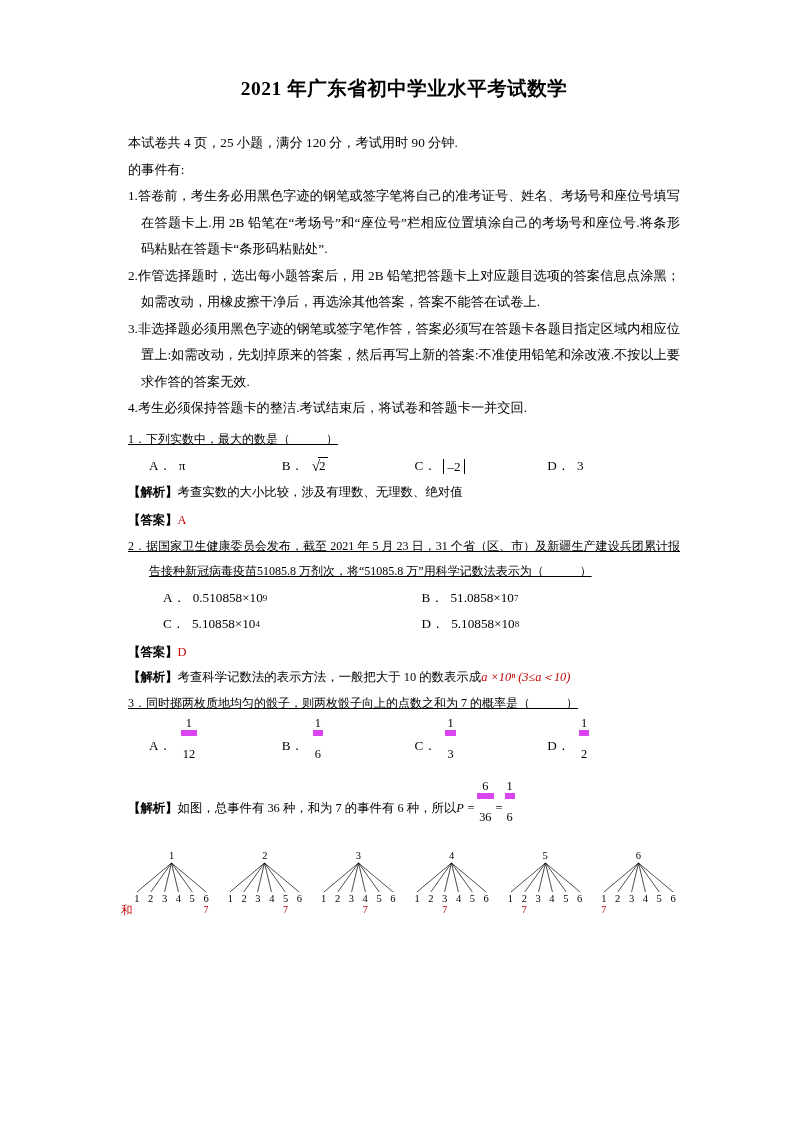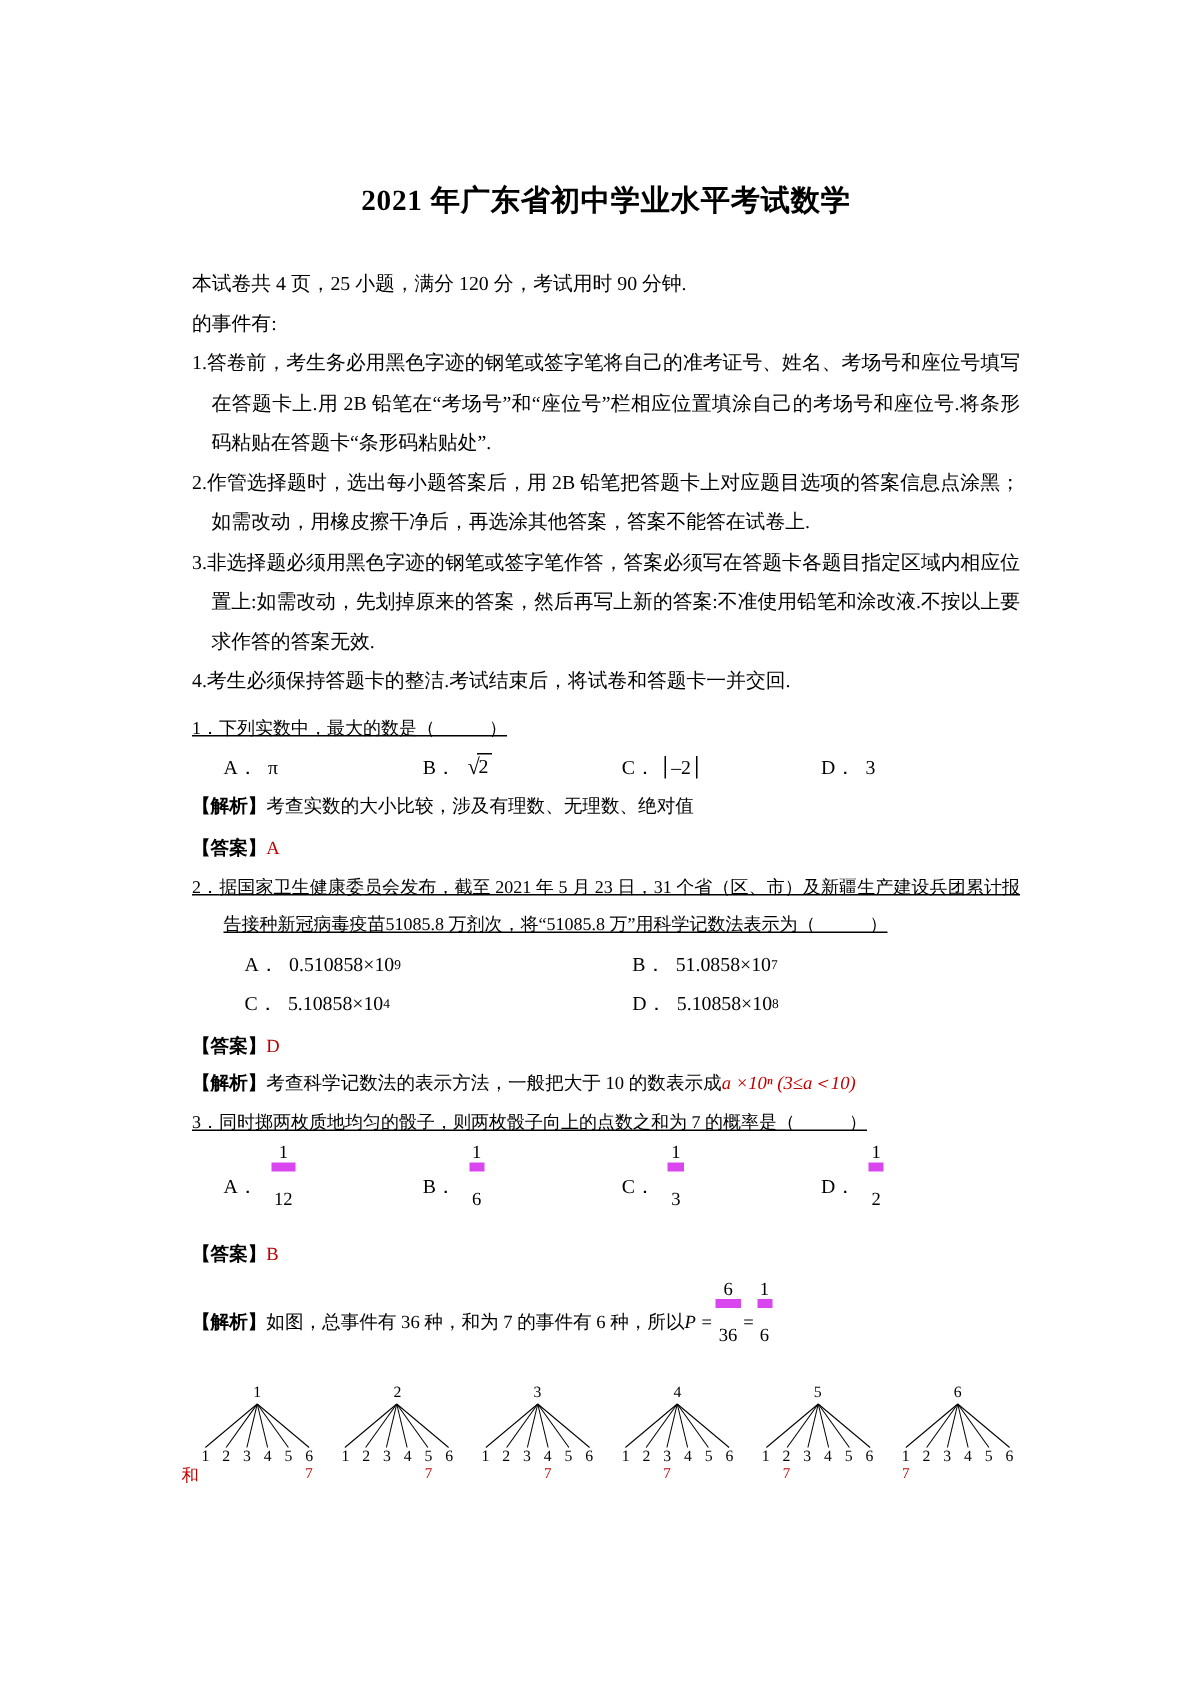--- a/index.html
+++ b/index.html
@@ -18,21 +18,20 @@
     background: #ffffff;
     overflow: hidden;
     box-sizing: border-box;
     padding: 0;
   }
   .content {
     position: absolute;
     left: 128px;
     top: 0;
     width: 552px;
-    margin-top: 46px;
   }
   .doc-title {
     text-align: center;
     font-size: 19.5px;
     font-weight: bold;
     letter-spacing: 0.5px;
     margin-top: 76px;
     margin-bottom: 0;
     line-height: 1.3;
   }
@@ -293,23 +292,20 @@
         </span>
       </div>
       <div class="opt">
         <span class="opt-label">D．</span>
         <span class="frac">
           <span class="num">1</span>
           <span class="den">2</span>
         </span>
       </div>
     </div>
-    <div class="meta an">
-      <span class="meta-tag">【答案】</span><span class="red">B</span>
-    </div>
     <div class="meta" style="margin-top:6px;">
       <span class="meta-tag">【解析】</span><span>如图，总事件有 36 种，和为 7 的事件有 6 种，所以</span><span class="ital">P =</span><span class="frac">
           <span class="num">6</span>
           <span class="den">36</span>
         </span><span>=</span><span class="frac">
           <span class="num">1</span>
           <span class="den">6</span>
         </span>
     </div>
 

